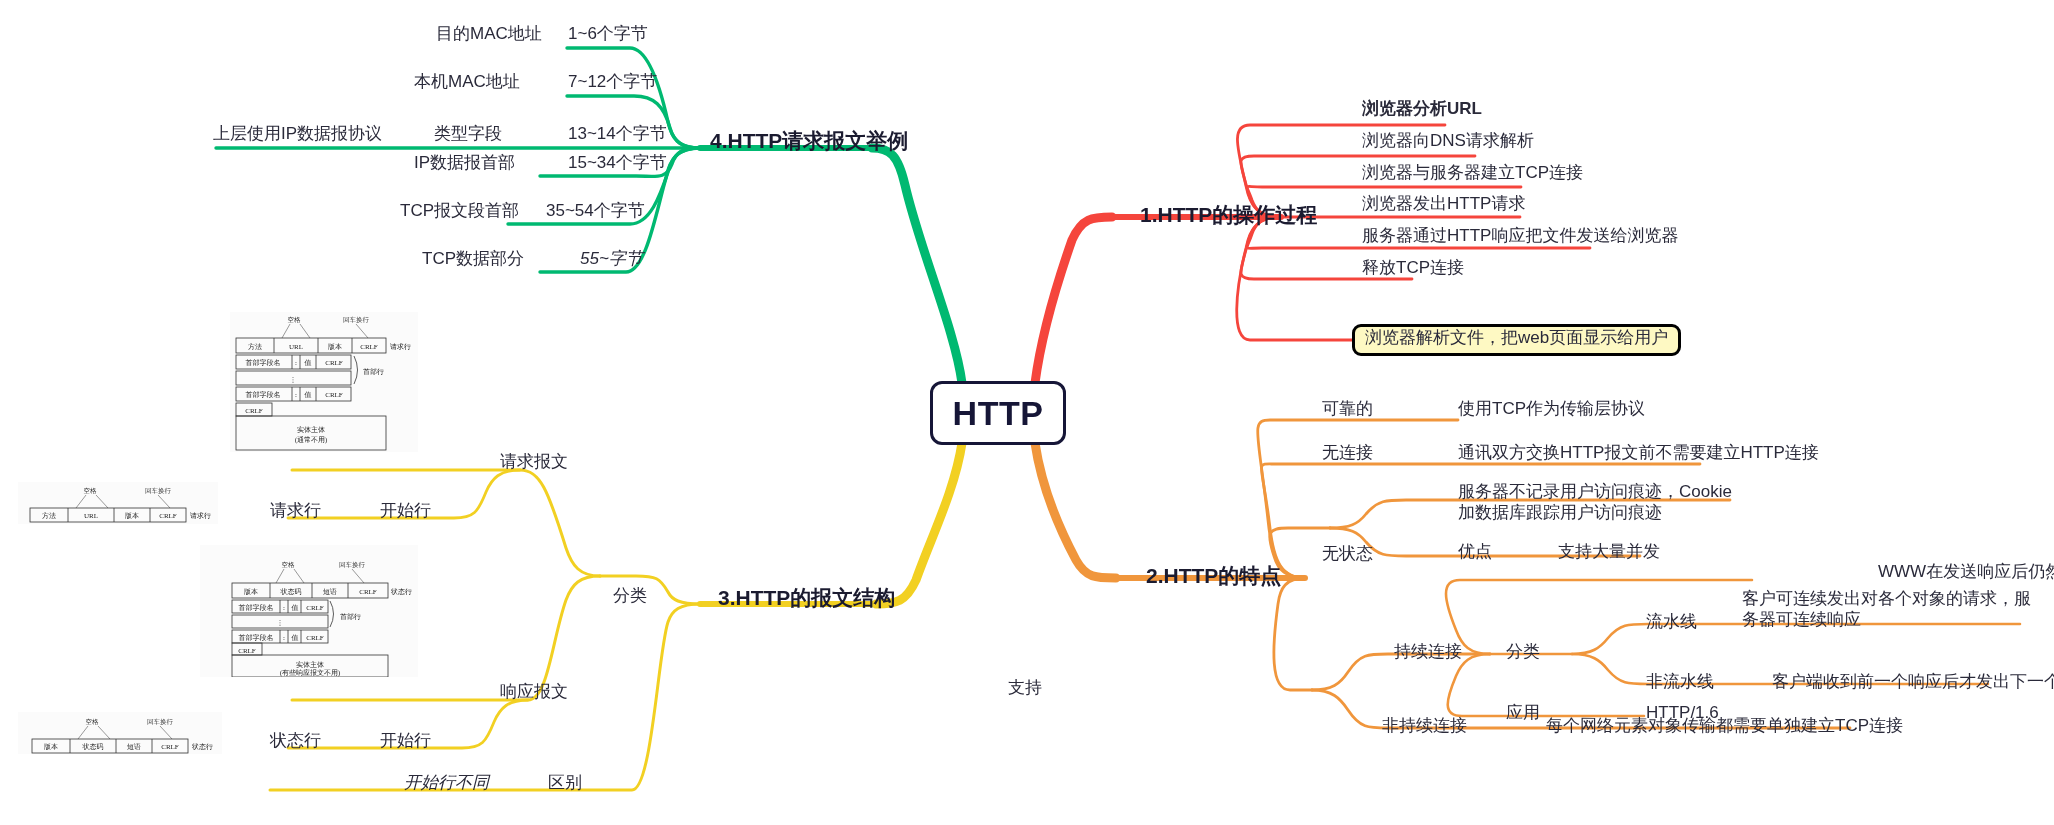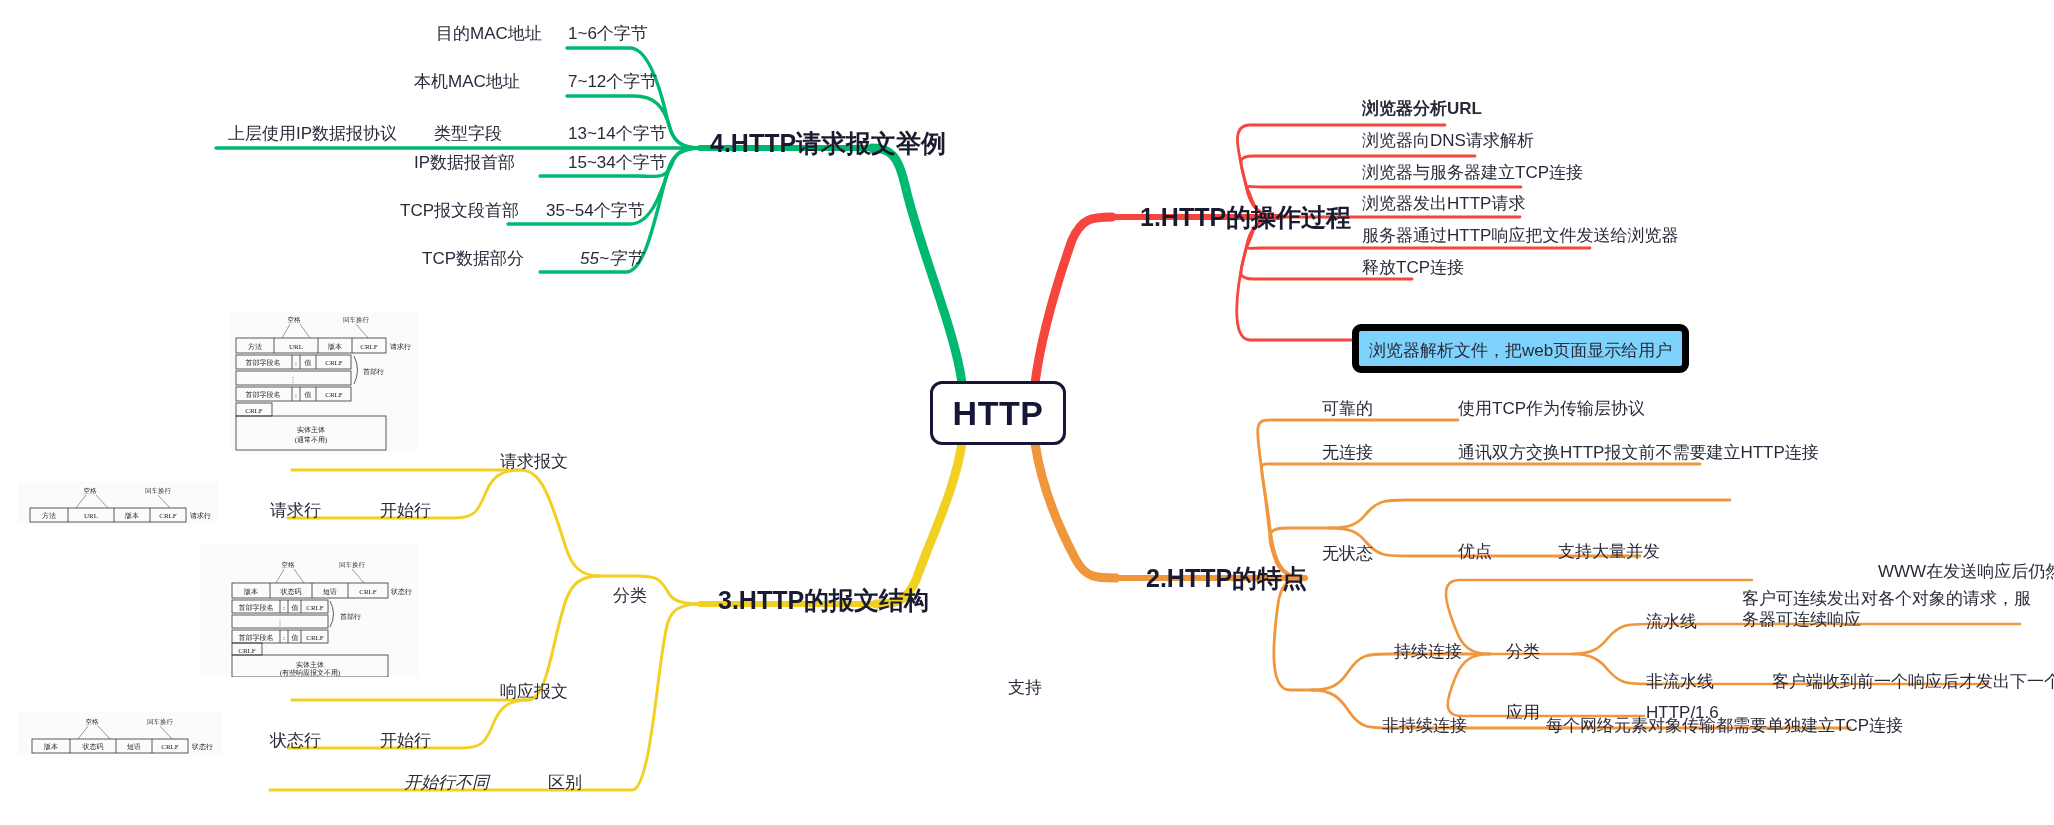--- a/index.html
+++ b/index.html
@@ -17,32 +17,32 @@
   
   #root{
     left:930px;top:381px;width:136px;height:64px;
     border:3px solid #161637;border-radius:12px;background:#fff;
     display:flex;align-items:center;justify-content:center;
     font-size:34px;font-weight:700;letter-spacing:.5px;color:#161637;
     box-sizing:border-box;z-index:5;
   }
 
   
-  .lvl1{font-size:25px;font-weight:700;}
+  .lvl1{font-size:21px;font-weight:700;}
   .lvl1.green{color:#1b1b30;}
   .lvl1.red{color:#1b1b30;}
   .lvl1.orange{color:#1b1b30;}
   .lvl1.yellow{color:#1b1b30;}
 
   
   .lf{font-size:17px;color:#2a2a3a;}
 
   .hl{
-    border:7px solid #000000;border-radius:9px;
-    padding:9px 10px 5px 10px;background:#7dd3fc;
+    border:3px solid #000000;border-radius:9px;
+    padding:0 10px 5px 10px;background:#fef9c3;
     font-size:17px;color:#2a2a3a;box-sizing:border-box;
   }
 
   
   .diagram{position:absolute;background:#3b82f6;}
   .diagram svg{display:block;}
 </style>
 </head>
 <body>
 
@@ -123,21 +123,21 @@
   <div class="node" id="root">HTTP</div>
 
   <div class="node lvl1 green" style="left:710px;top:128px;">4.HTTP请求报文举例</div>
 
   <div class="node lf" style="left:436px;top:23px;">目的MAC地址</div>
   <div class="node lf" style="left:568px;top:23px;">1~6个字节</div>
 
   <div class="node lf" style="left:414px;top:71px;">本机MAC地址</div>
   <div class="node lf" style="left:568px;top:71px;">7~12个字节</div>
 
-  <div class="node lf" style="left:228px;top:123px;text-align:center;">上层使用IP数据报协议</div>
+  <div class="node lf" style="left:213px;top:123px;text-align:center;">上层使用IP数据报协议</div>
   <div class="node lf" style="left:434px;top:123px;">类型字段</div>
   <div class="node lf" style="left:568px;top:123px;">13~14个字节</div>
 
   <div class="node lf" style="left:414px;top:152px;">IP数据报首部</div>
   <div class="node lf" style="left:568px;top:152px;">15~34个字节</div>
 
   <div class="node lf" style="left:400px;top:200px;">TCP报文段首部</div>
   <div class="node lf" style="left:546px;top:200px;">35~54个字节</div>
 
   <div class="node lf" style="left:422px;top:248px;">TCP数据部分</div>
@@ -156,20 +156,21 @@
 
   <div class="node lvl1 orange" style="left:1146px;top:563px;">2.HTTP的特点</div>
 
   <div class="node lf" style="left:1322px;top:398px;">可靠的</div>
   <div class="node lf" style="left:1458px;top:398px;">使用TCP作为传输层协议</div>
 
   <div class="node lf" style="left:1322px;top:442px;">无连接</div>
   <div class="node lf" style="left:1458px;top:442px;">通讯双方交换HTTP报文前不需要建立HTTP连接</div>
 
   <div class="node lf" style="left:1322px;top:543px;">无状态</div>
+  <div class="node lf wrap" style="left:1458px;top:481px;width:290px;">服务器不记录用户访问痕迹，Cookie加数据库跟踪用户访问痕迹</div>
   <div class="node lf" style="left:1458px;top:541px;">优点</div>
   <div class="node lf" style="left:1558px;top:541px;">支持大量并发</div>
 
   <div class="node lf" style="left:1008px;top:677px;">支持</div>
 
   <div class="node lf" style="left:1394px;top:641px;">持续连接</div>
   <div class="node lf" style="left:1878px;top:561px;">WWW在发送响应后仍然保持连接</div>
 
   <div class="node lf" style="left:1506px;top:641px;">分类</div>
 

